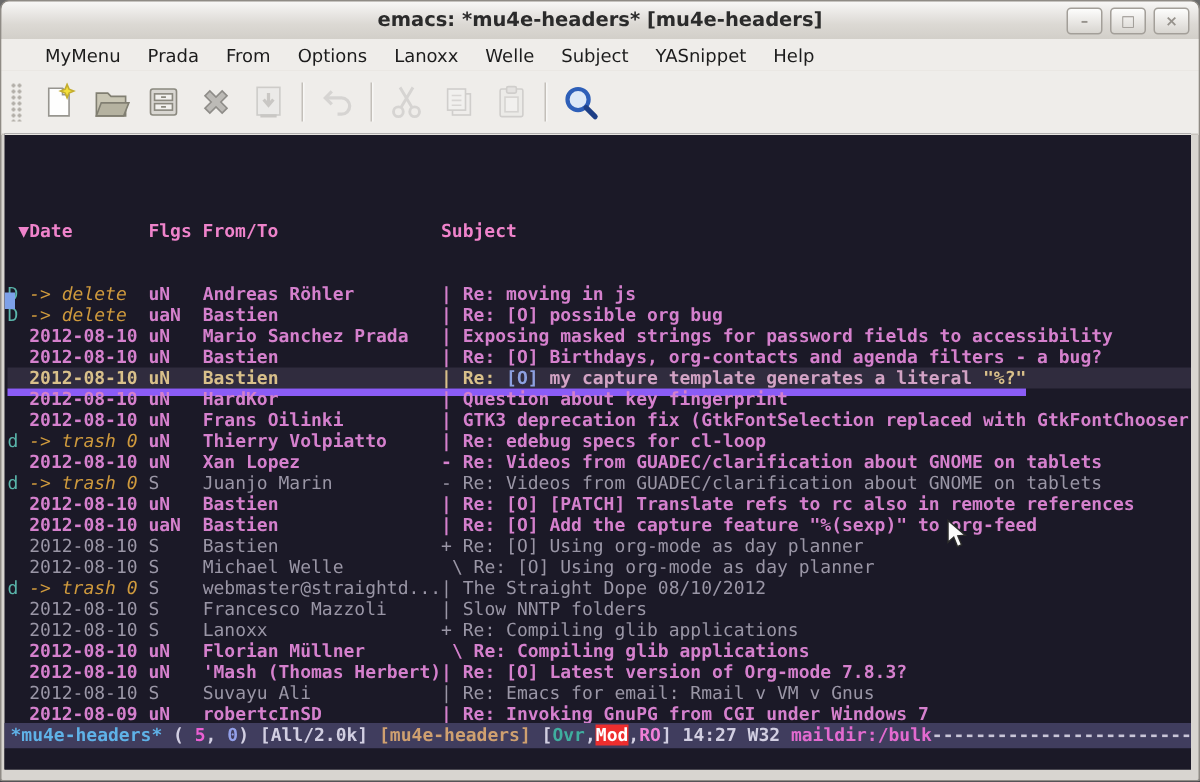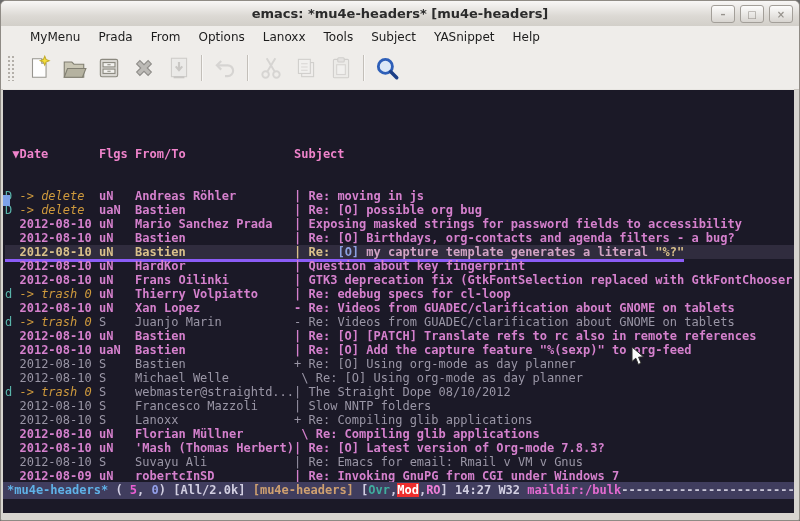--- a/index.html
+++ b/index.html
@@ -35,21 +35,21 @@
   .tb-sep{width:0;height:26px;border-left:1px solid #c3bfb9;border-right:1px solid #f8f7f5;}
 
   
   .emacs{position:absolute;left:2px;right:5px;top:88px;bottom:7px;
     background:var(--bg);border-top:1px solid #e8e6e2;}
   .buffer{position:absolute;top:1px;left:0;right:0;bottom:31px;overflow:hidden;
     font:12px/14px "DejaVu Sans Mono",monospace;white-space:pre;padding:1px 0 0 2px;margin-top:27px;}
   .hline{color:var(--header-line);font-weight:bold;height:14px;}
   .row{height:14px;}
   .row.hl{background:var(--hl-bg);}
-  .row.hl .rowtext{border-bottom:3px solid #8b5cf6;display:inline-block;height:14px;}
+  .row.hl .rowtext{border-bottom:5px solid #8b5cf6;display:inline-block;height:14px;}
   .m{color:var(--mark);}
   .u{color:var(--unread);font-weight:bold;}
   .s{color:var(--seen);}
   .t{color:var(--target);font-style:italic;font-weight:normal;}
   .hl-tan{color:var(--hl-tan);font-weight:bold;}
   .hl-blue{color:var(--hl-blue);font-weight:bold;}
   .hl-pink{color:var(--hl-pink);font-weight:bold;}
   .cursor-block{position:absolute;left:0;top:77px;width:7px;height:11px;background:var(--cursor);}
 
   
@@ -82,21 +82,21 @@
         <div class="wbtn">×</div>
       </div>
   </div>
 
   <div class="menubar">
       <div class="menu-item">MyMenu</div>
       <div class="menu-item">Prada</div>
       <div class="menu-item">From</div>
       <div class="menu-item">Options</div>
       <div class="menu-item">Lanoxx</div>
-      <div class="menu-item">Tools</div>
+      <div class="menu-item">Welle</div>
       <div class="menu-item">Subject</div>
       <div class="menu-item">YASnippet</div>
       <div class="menu-item">Help</div>
     </div>
 
   <div class="toolbar">
     <div class="grip"></div>
   <div class="tbtn">
         <svg viewBox="0 0 24 24">
           <path d="M6 3.5h8.5l4 4V20.5H6z" fill="#fefefe" stroke="#97958f"></path>

